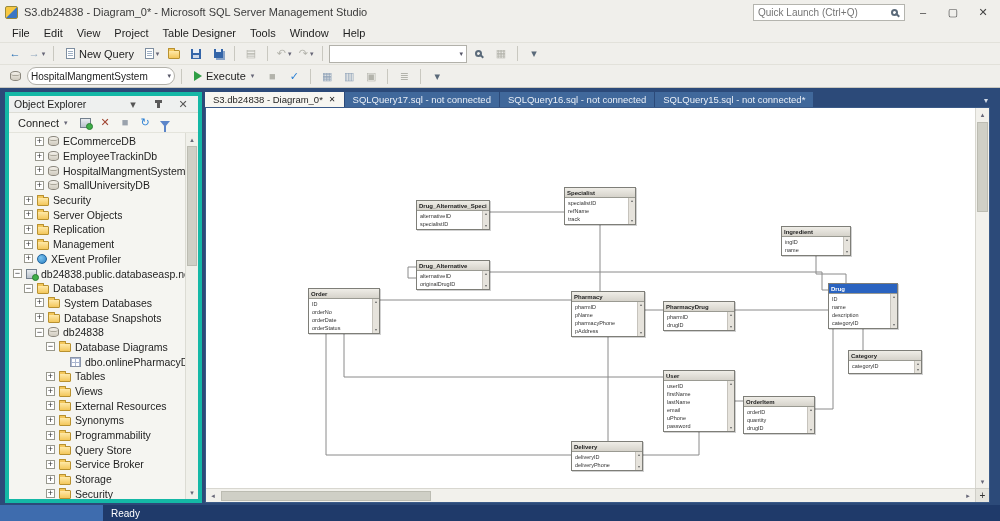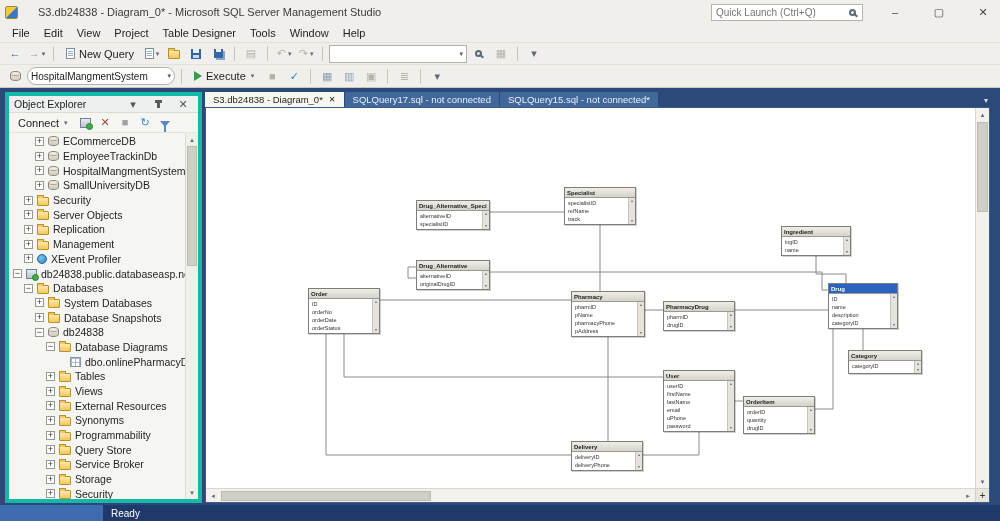--- a/index.html
+++ b/index.html
@@ -1,19 +1,19 @@
 <!DOCTYPE html>
 <html><head>
 <meta charset="utf-8">
 <style>
   *{box-sizing:border-box;margin:0;padding:0;}
   body{width:1000px;height:521px;overflow:hidden;position:relative;
        font-family:"Liberation Sans",sans-serif;background:#2c4a79;}
   
-  .titlebar{height:24px;background:#f0efeb;display:flex;align-items:center;padding:0 5px;gap:20px;}
+  .titlebar{height:24px;background:#f0efeb;display:flex;align-items:center;padding:0 5px;gap:6px;}
   .app-icon{width:13px;height:13px;border-radius:2px;flex:none;
             background:linear-gradient(135deg,#f7c842 48%,#3a76c4 52%);border:1px solid #9a8a3a;}
   .title-text{font-size:11px;color:#3b3b3b;white-space:nowrap;}
   .spacer{flex:1;}
   .quick-launch{width:152px;height:17px;background:#fff;border:1px solid #b4b4ae;display:flex;align-items:center;padding:0 4px;gap:3px;}
   .quick-launch input{border:none;outline:none;flex:1;font-size:10px;color:#666;background:transparent;font-family:inherit;min-width:0;}
   .win-btn{width:24px;height:19px;text-align:center;font-size:11px;color:#444;line-height:19px;}
   .menubar{height:18px;background:#f0efeb;display:flex;align-items:center;padding-left:5px;}
   .menu-item{font-size:11px;color:#1e1e1e;padding:2px 7px;white-space:nowrap;}
   .toolbar{height:22px;background:#f0efeb;display:flex;align-items:center;padding:0 5px;gap:2px;border-top:1px solid #e2e1da;}
@@ -396,20 +396,23 @@
   <div class="editor">
     <div class="tabstrip">
       <span class="tab active">
           <span class="tab-label">S3.db24838 - Diagram_0*</span>
           <span class="tab-close">✕</span>
         </span>
         <span class="tab">
           <span class="tab-label">SQLQuery17.sql - not connected</span>
         </span>
         <span class="tab">
+          <span class="tab-label">SQLQuery16.sql - not connected</span>
+        </span>
+        <span class="tab">
           <span class="tab-label">SQLQuery15.sql - not connected*</span>
         </span>
         <span class="tabstrip-end">▾</span>
     </div>
     <div class="canvas-wrap">
       <div class="canvas">
           <svg class="rel-svg">
             <polyline points="284,104 358,104"></polyline>
             <polyline points="394,116 394,183"></polyline>
             <polyline points="284,164 616,164 616,182 622,182"></polyline>

